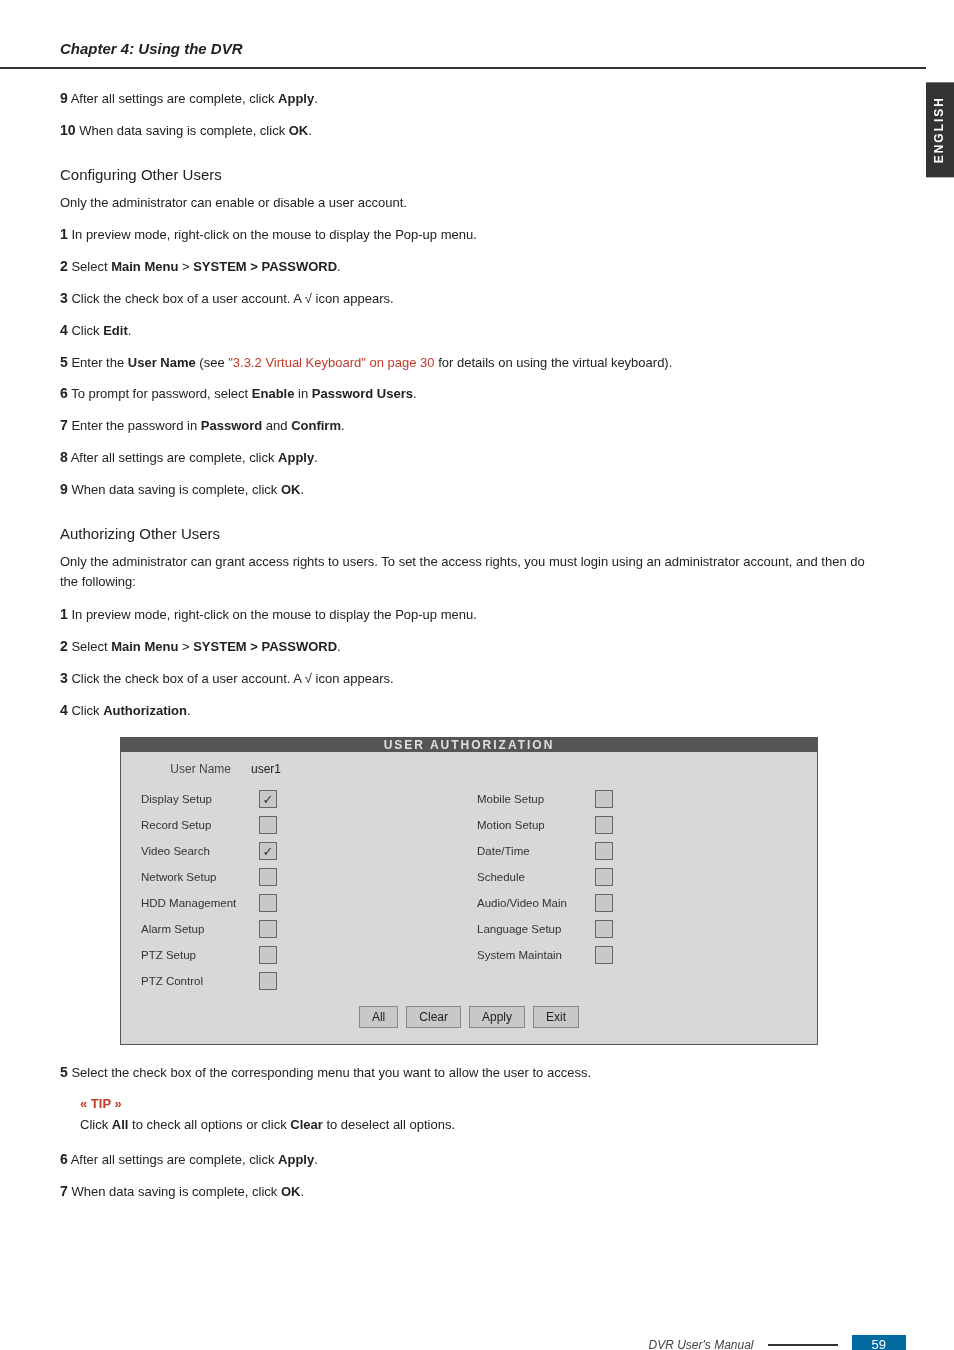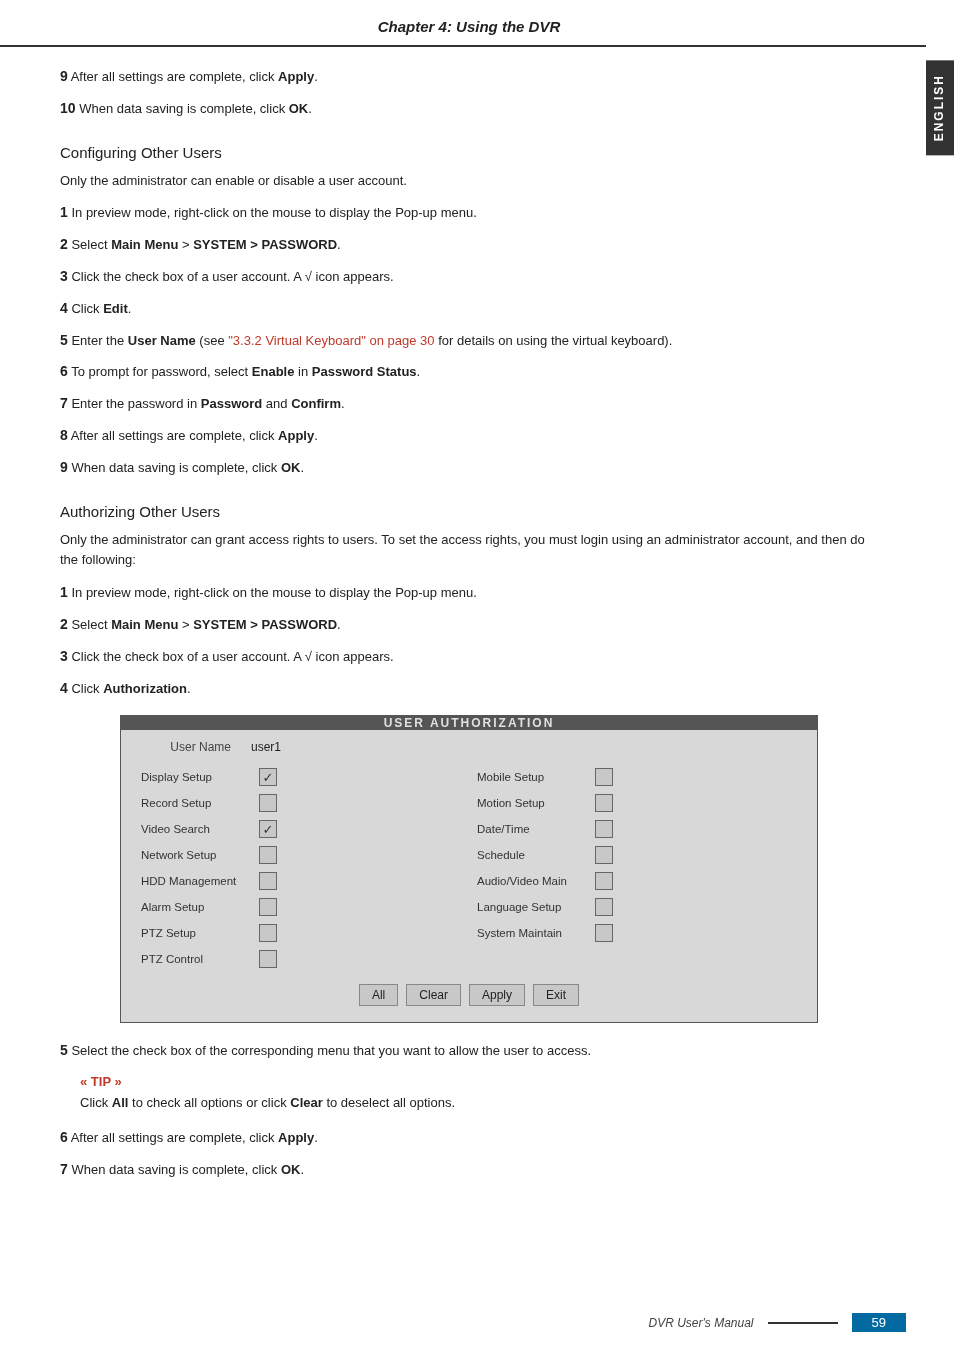--- a/index.html
+++ b/index.html
@@ -33,25 +33,26 @@
       transform: rotate(180deg);
       font-size: 12px;
       font-weight: bold;
       letter-spacing: 2px;
       padding: 14px 6px;
       z-index: 10;
     }
 
     
     .chapter-header {
-      text-align: center;
+      text-align: left;
       padding: 18px 48px 10px 60px;
       border-bottom: 2px solid #333;
       margin-bottom: 18px;
       margin-right: 28px;
+      margin-top: 22px;
     }
     .chapter-header span {
       font-size: 15px;
       font-weight: bold;
       font-style: italic;
     }
 
     
     .content {
       padding: 0 48px 40px 60px;
@@ -250,21 +251,21 @@
     <div class="step-line">
       <span class="step-num">4</span>
       <span> Click <span class="bold">Edit</span>.</span>
     </div>
     <div class="step-line">
       <span class="step-num">5</span>
       <span> Enter the <span class="bold">User Name</span> (see <span class="link-style">"3.3.2 Virtual Keyboard" on page 30</span> for details on using the virtual keyboard).</span>
     </div>
     <div class="step-line">
       <span class="step-num">6</span>
-      <span> To prompt for password, select <span class="bold">Enable</span> in <span class="bold">Password Status</span>.</span>
+      <span> To prompt for password, select <span class="bold">Enable</span> in <span class="bold">Password Users</span>.</span>
     </div>
     <div class="step-line">
       <span class="step-num">7</span>
       <span> Enter the password in <span class="bold">Password</span> and <span class="bold">Confirm</span>.</span>
     </div>
     <div class="step-line">
       <span class="step-num">8</span>
       <span> After all settings are complete, click <span class="bold">Apply</span>.</span>
     </div>
     <div class="step-line">

